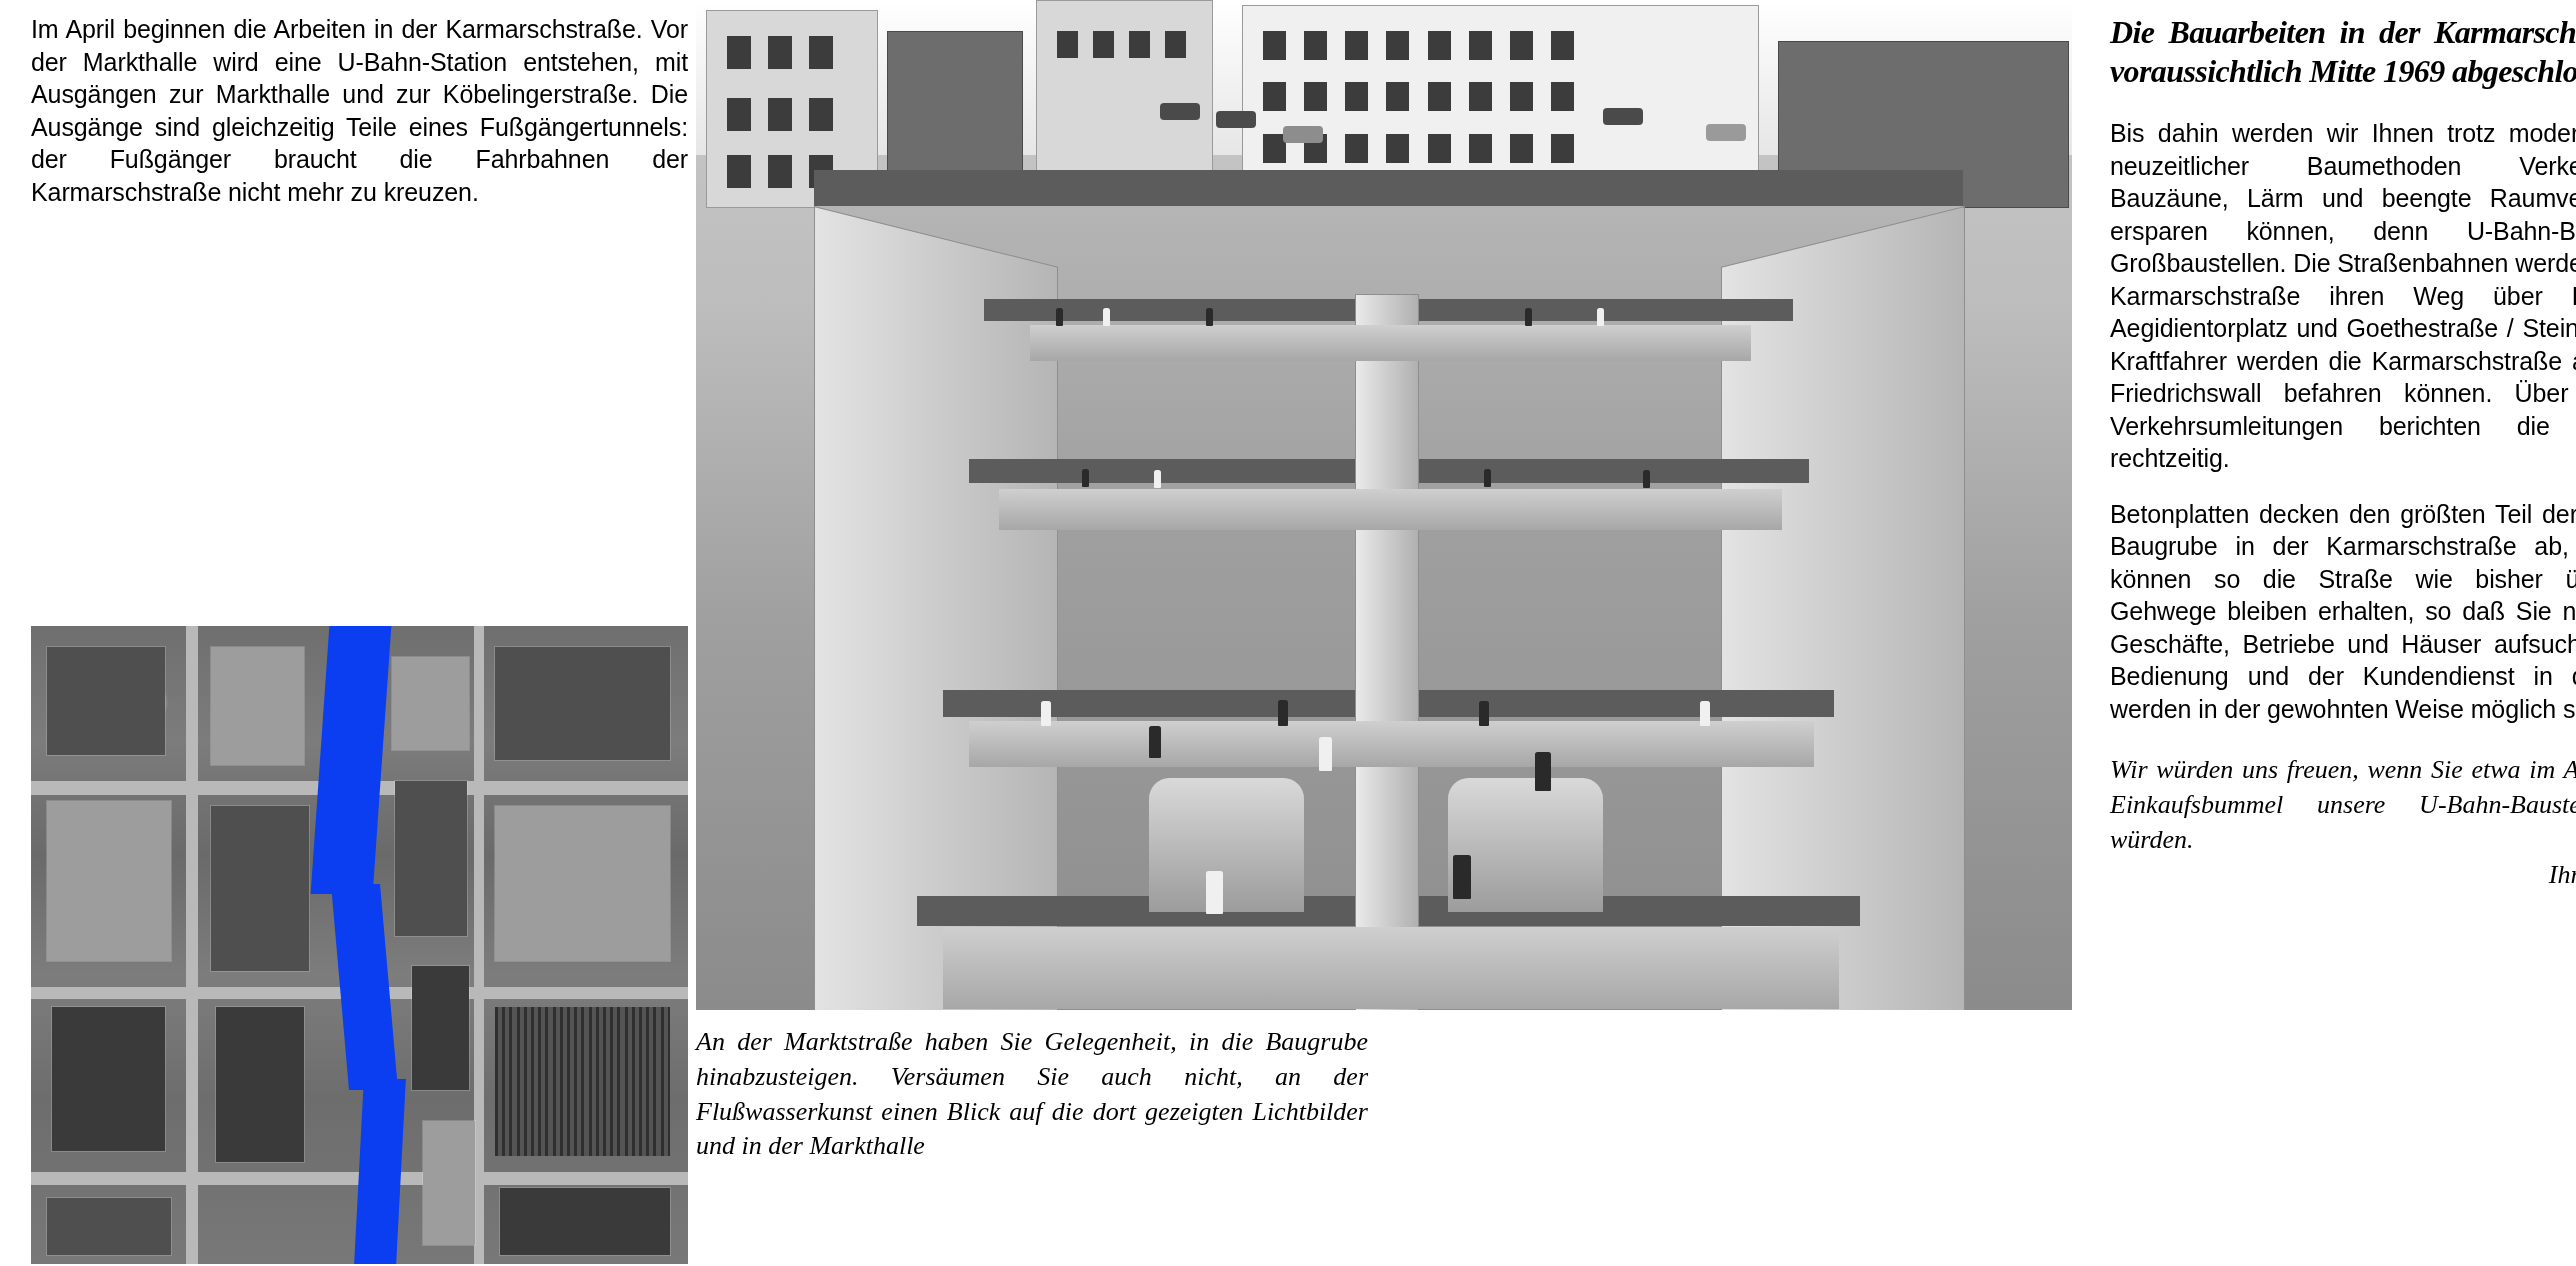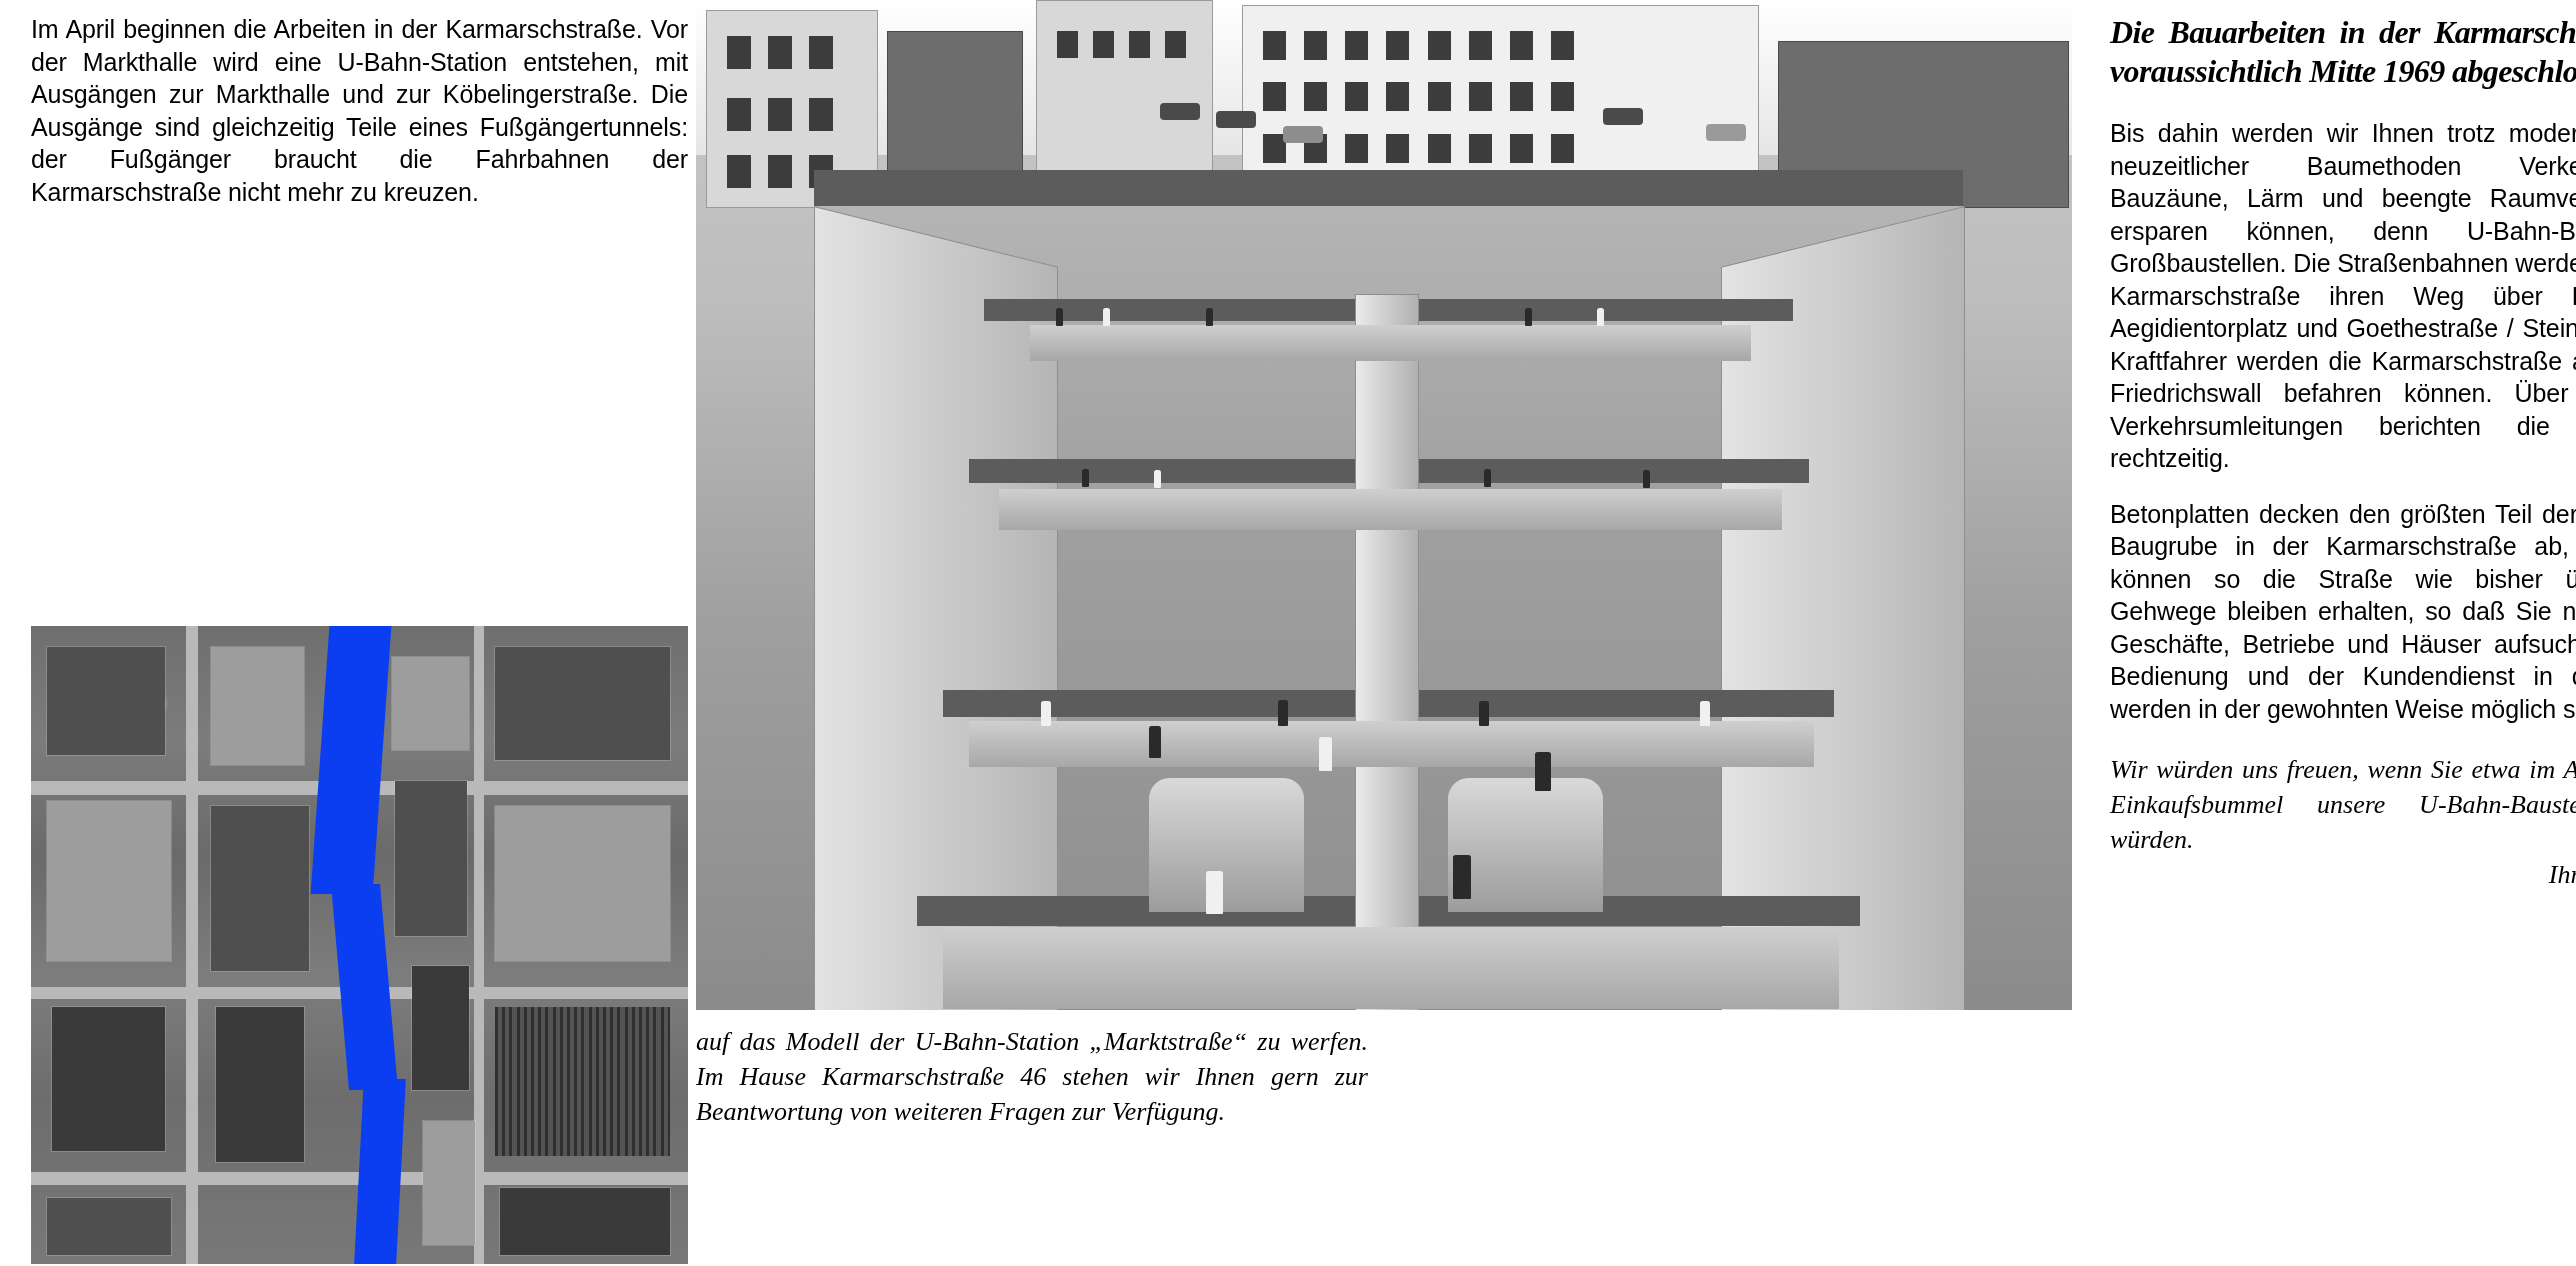--- a/index.html
+++ b/index.html
@@ -328,21 +328,21 @@
 
       <div class="fig" style="left:335px;top:556px;width:12.4px;height:32px;"></div>
       <div class="fig light" style="left:505px;top:567px;width:13.4px;height:34px;"></div>
       <div class="fig" style="left:721px;top:582px;width:15.5px;height:39px;"></div>
       <div class="fig" style="left:639px;top:685px;width:17.5px;height:44px;"></div>
       <div class="fig light" style="left:392px;top:701px;width:16.5px;height:43px;"></div>
     </div>
   </div>
 
   <div class="caption-cols">
-    <div class="cc">auf das Modell der U-Bahn-Station „Marktstraße“ zu werfen. Im Hause Karmarschstraße 46 stehen wir Ihnen gern zur Beantwortung von weiteren Fragen zur Verfügung.</div>
+    <div class="cc">An der Marktstraße haben Sie Gelegenheit, in die Baugrube hinabzusteigen. Versäumen Sie auch nicht, an der Flußwasserkunst einen Blick auf die dort gezeigten Lichtbilder und in der Markthalle</div>
   </div>
 
   <div class="col3">
     <h2 class="lead">Die Bauarbeiten in der Karmarschstraße werden voraussichtlich Mitte 1969 abgeschlossen sein.</h2>
     <p class="body-text">Bis dahin werden wir Ihnen trotz moderner Geräte und neuzeitlicher Baumethoden Verkehrsumleitungen, Bauzäune, Lärm und beengte Raumverhältnisse nicht ersparen können, denn U-Bahn-Baustellen sind Großbaustellen. Die Straßenbahnen werden statt durch die Karmarschstraße ihren Weg über Friedrichswall / Aegidientorplatz und Goethestraße / Steintor nehmen. Die Kraftfahrer werden die Karmarschstraße aber in Richtung Friedrichswall befahren können. Über unumgängliche Verkehrsumleitungen berichten die Tageszeitungen rechtzeitig.</p>
     <p class="body-text">Betonplatten decken den größten Teil der 15 Meter tiefen Baugrube in der Karmarschstraße ab, die Fußgänger können so die Straße wie bisher überqueren. Die Gehwege bleiben erhalten, so daß Sie nach wie vor alle Geschäfte, Betriebe und Häuser aufsuchen können. Die Bedienung und der Kundendienst in den Geschäften werden in der gewohnten Weise möglich sein.</p>
     <p class="signoff">
       <span>Wir würden uns freuen, wenn Sie etwa im Anschluß an Ihren Einkaufsbummel unsere U-Bahn-Baustelle besichtigen würden.</span>
       <span class="sig">Ihr U-Bahn-Bauamt</span>
     </p>

